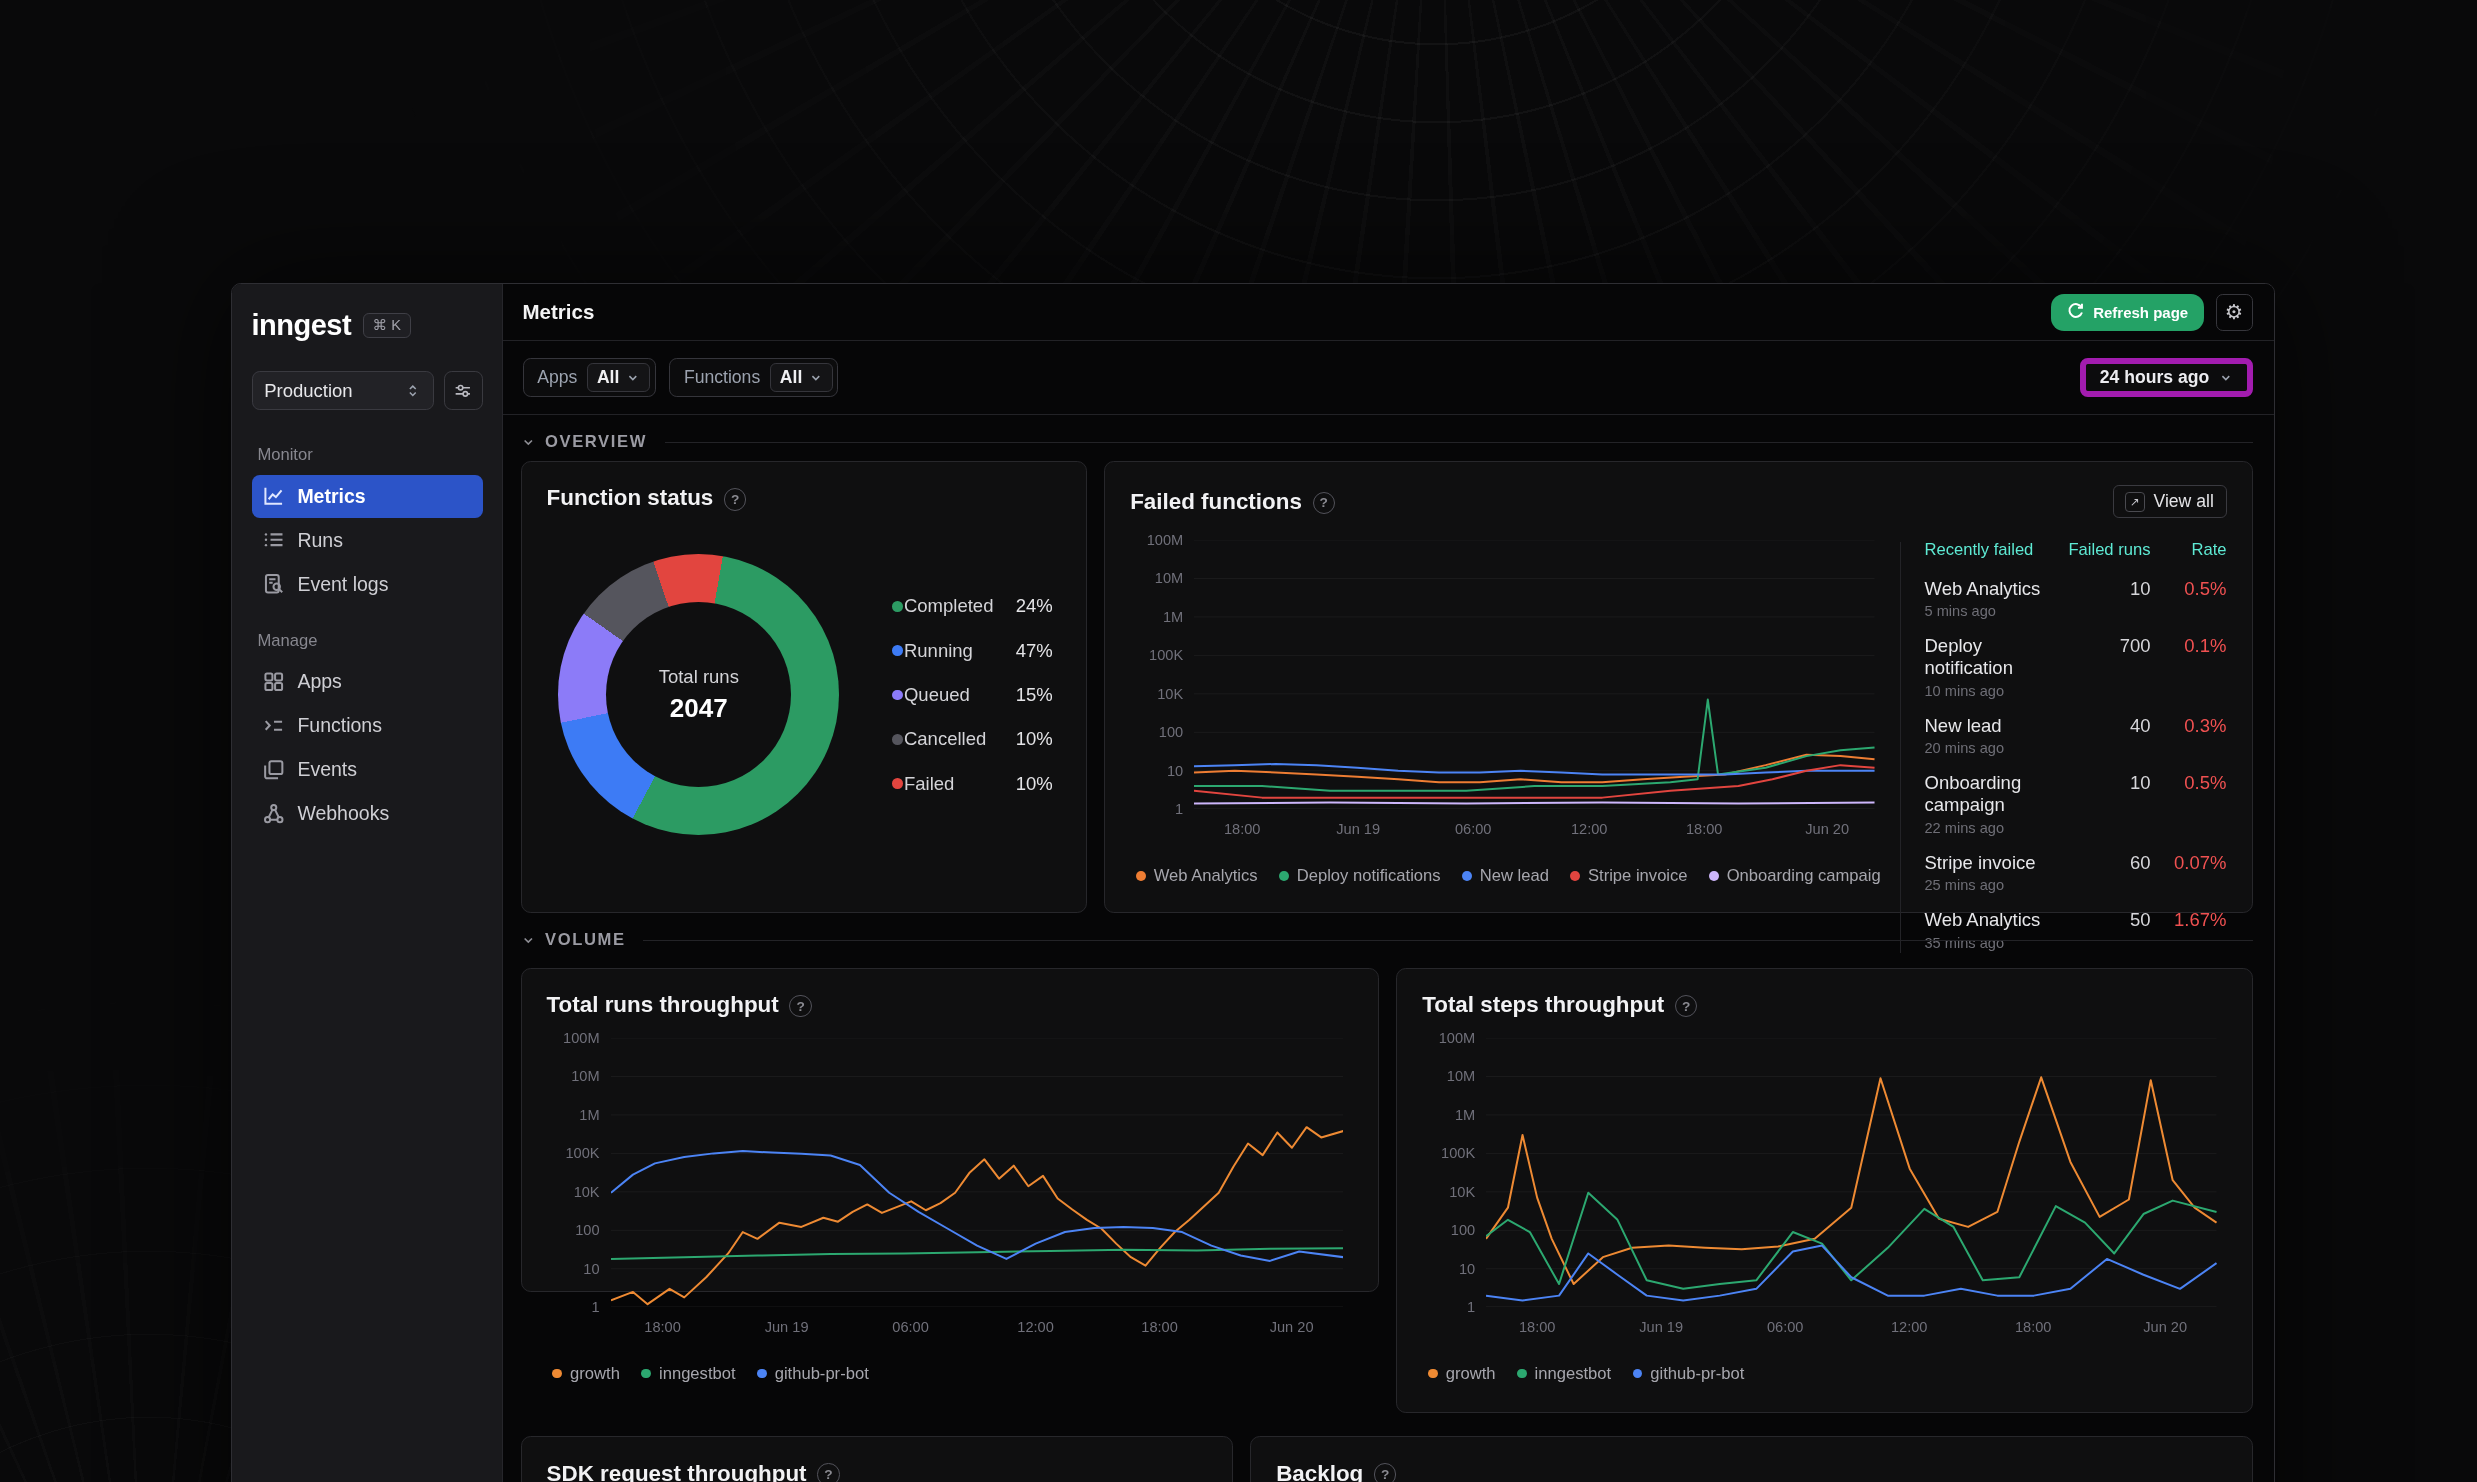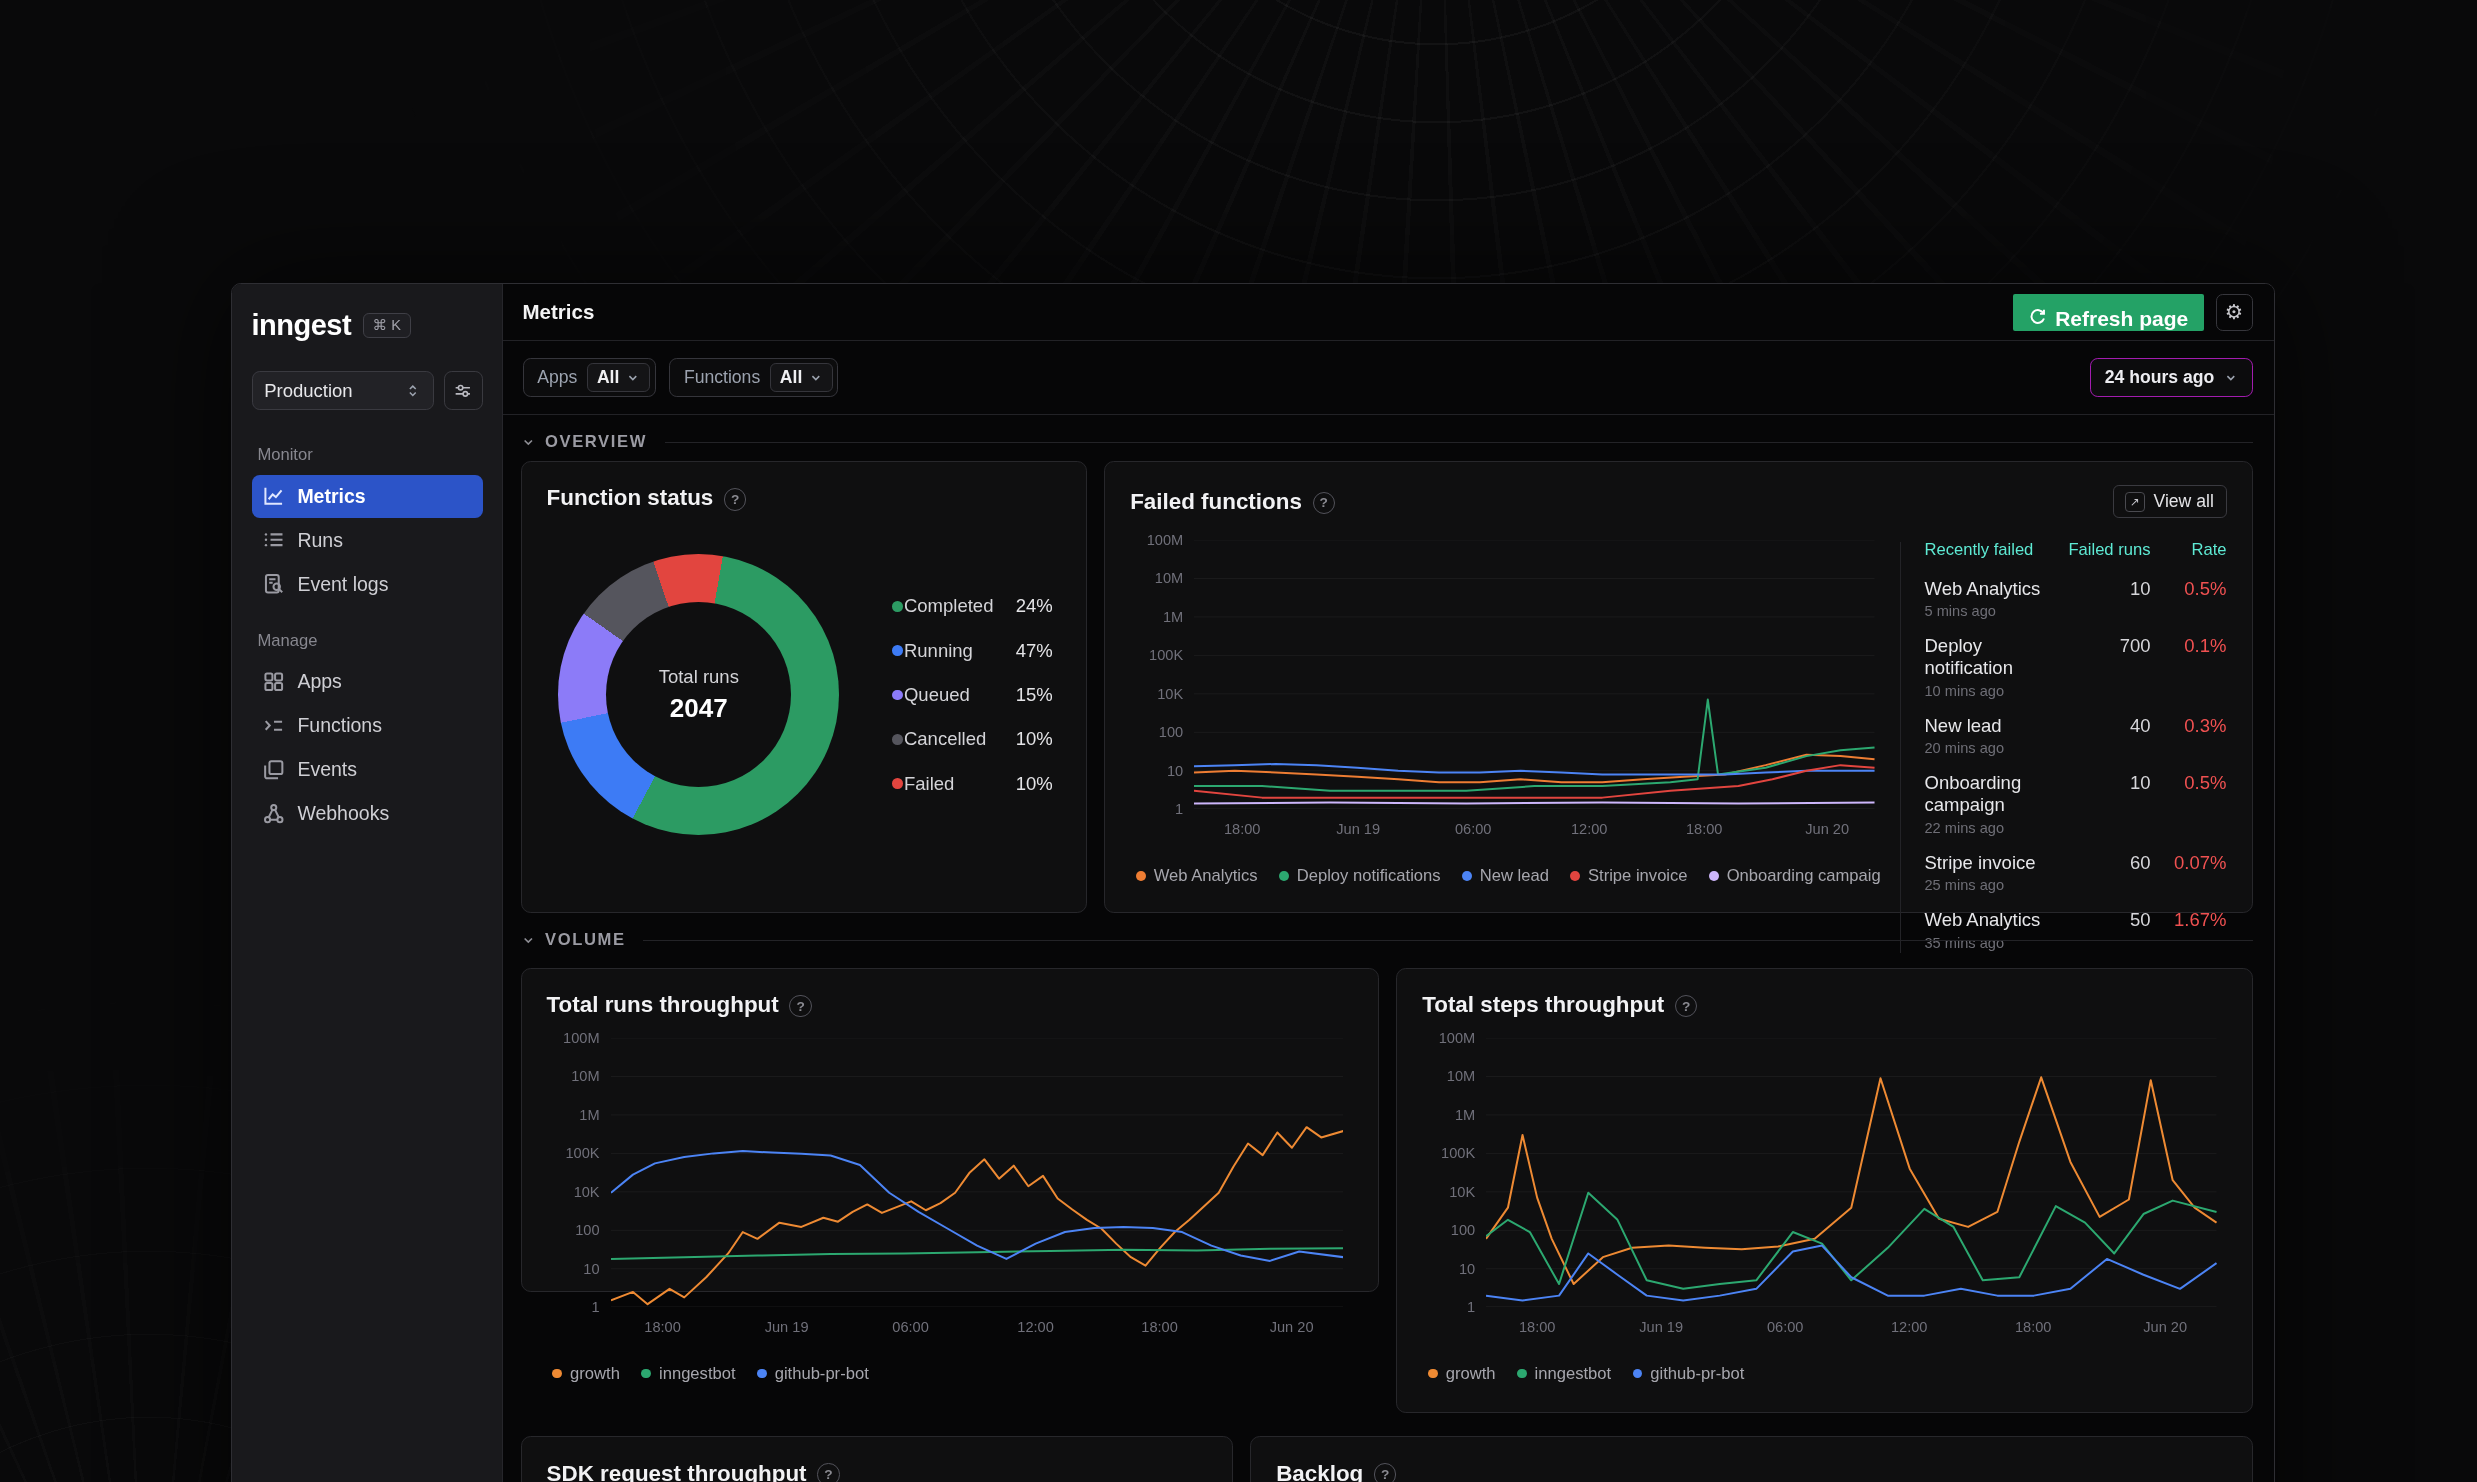--- a/index.html
+++ b/index.html
@@ -73,23 +73,23 @@
 
   
   .main { flex:1; display:flex; flex-direction:column; background:#060607; min-width:0; }
   .topbar {
     height:57px; flex:0 0 57px; display:flex; align-items:center;
     padding:0 21.5px 0 19.5px; border-bottom:1px solid #222226;
   }
   .topbar h1 { font-size:20.5px; font-weight:600; color:#f4f4f5; }
   .topbar .actions { margin-left:auto; display:flex; align-items:center; gap:11.7px; }
   .refresh-btn {
-    height:37px; display:flex; align-items:flex-end; gap:8.8px; padding:0 15.6px;
-    background:#24a266; border:none; border-radius:2px; color:#fff;
-    font-size:21px; font-weight:600; font-family:inherit; cursor:pointer;
+    height:37px; display:flex; align-items:center; gap:8.8px; padding:0 15.6px;
+    background:#24a266; border:none; border-radius:13px; color:#fff;
+    font-size:15px; font-weight:600; font-family:inherit; cursor:pointer;
   }
   .gear-btn {
     width:37px; height:37px; display:flex; align-items:center; justify-content:center;
     background:transparent; border:1px solid #36363c; border-radius:6.8px;
     color:#c8c8cd; font-size:20.5px; cursor:pointer;
   }
 
   .filterbar {
     height:74px; flex:0 0 74px; display:flex; align-items:center; justify-content:space-between;
     padding:0 21.5px 0 19.5px; border-bottom:1px solid #222226;
@@ -101,21 +101,21 @@
     background:#0c0c0d; cursor:pointer;
   }
   .pill .plabel { color:#9ca3af; font-size:17.6px; }
   .pill .pval {
     display:flex; align-items:center; gap:6.8px; height:29px; padding:0 8.8px;
     border:1px solid #35353b; border-radius:5.9px; background:#141416;
     color:#f0f0f2; font-size:17.6px; font-weight:600;
   }
   .time-select {
     display:flex; align-items:center; gap:9.8px; height:39px; padding:0 13.7px;
-    border:1px solid #a21caf; border-radius:7.8px; background:#0c0c0d;
+    border:6px solid #a21caf; border-radius:7.8px; background:#0c0c0d;
     color:#ececf0; font-size:17.6px; font-weight:600; cursor:pointer;
   }
   .chev { color:#9ca3af; display:flex; }
 
   .content { flex:1; padding:0 21.5px 0 17.6px; overflow:hidden; }
 
   .section-head { margin-top:17.6px; height:19.5px; display:flex; align-items:center; gap:9.8px; cursor:pointer; }
   .section-head .slabel { font-size:16.6px; font-weight:600; letter-spacing:1.6px; color:#9b9ba3; }
   .section-head .rule { flex:1; height:1px; background:#232327; margin-left:7.8px; }
   .section-head .chev { color:#8e8e95; }

